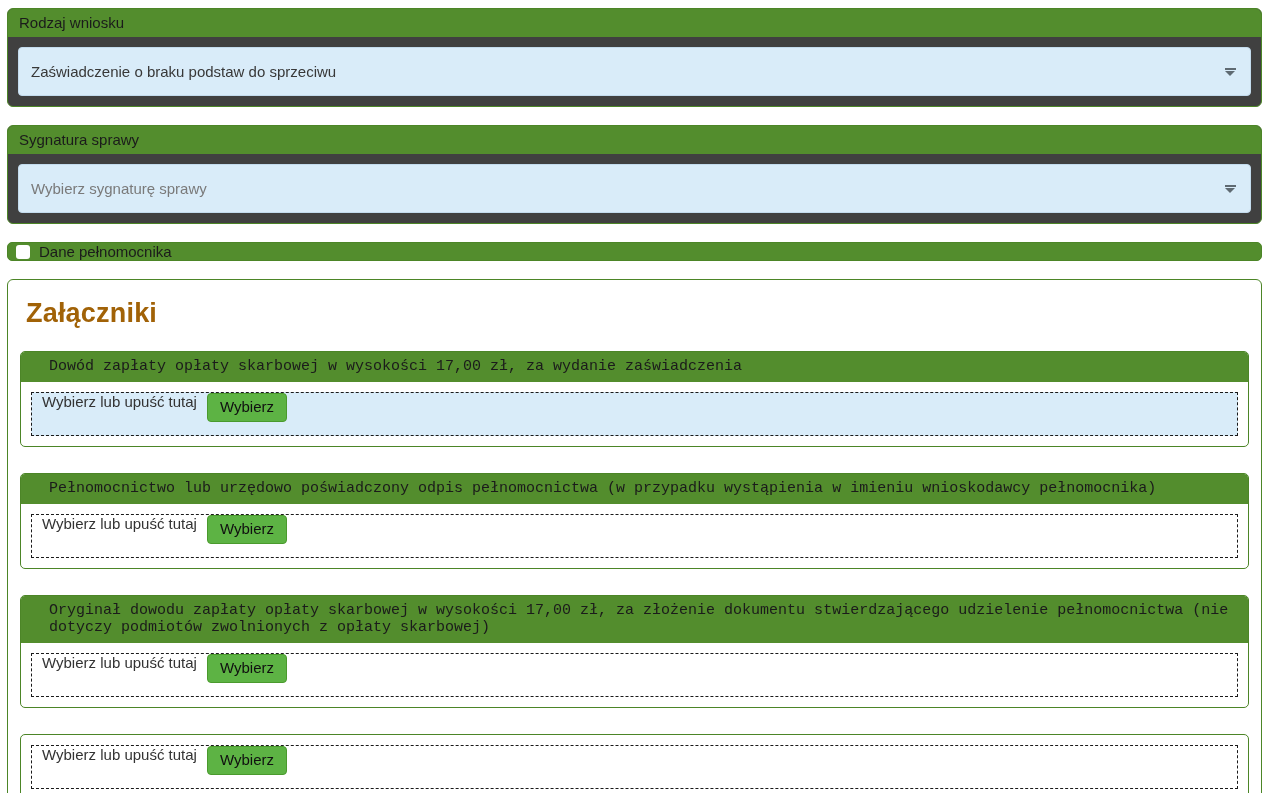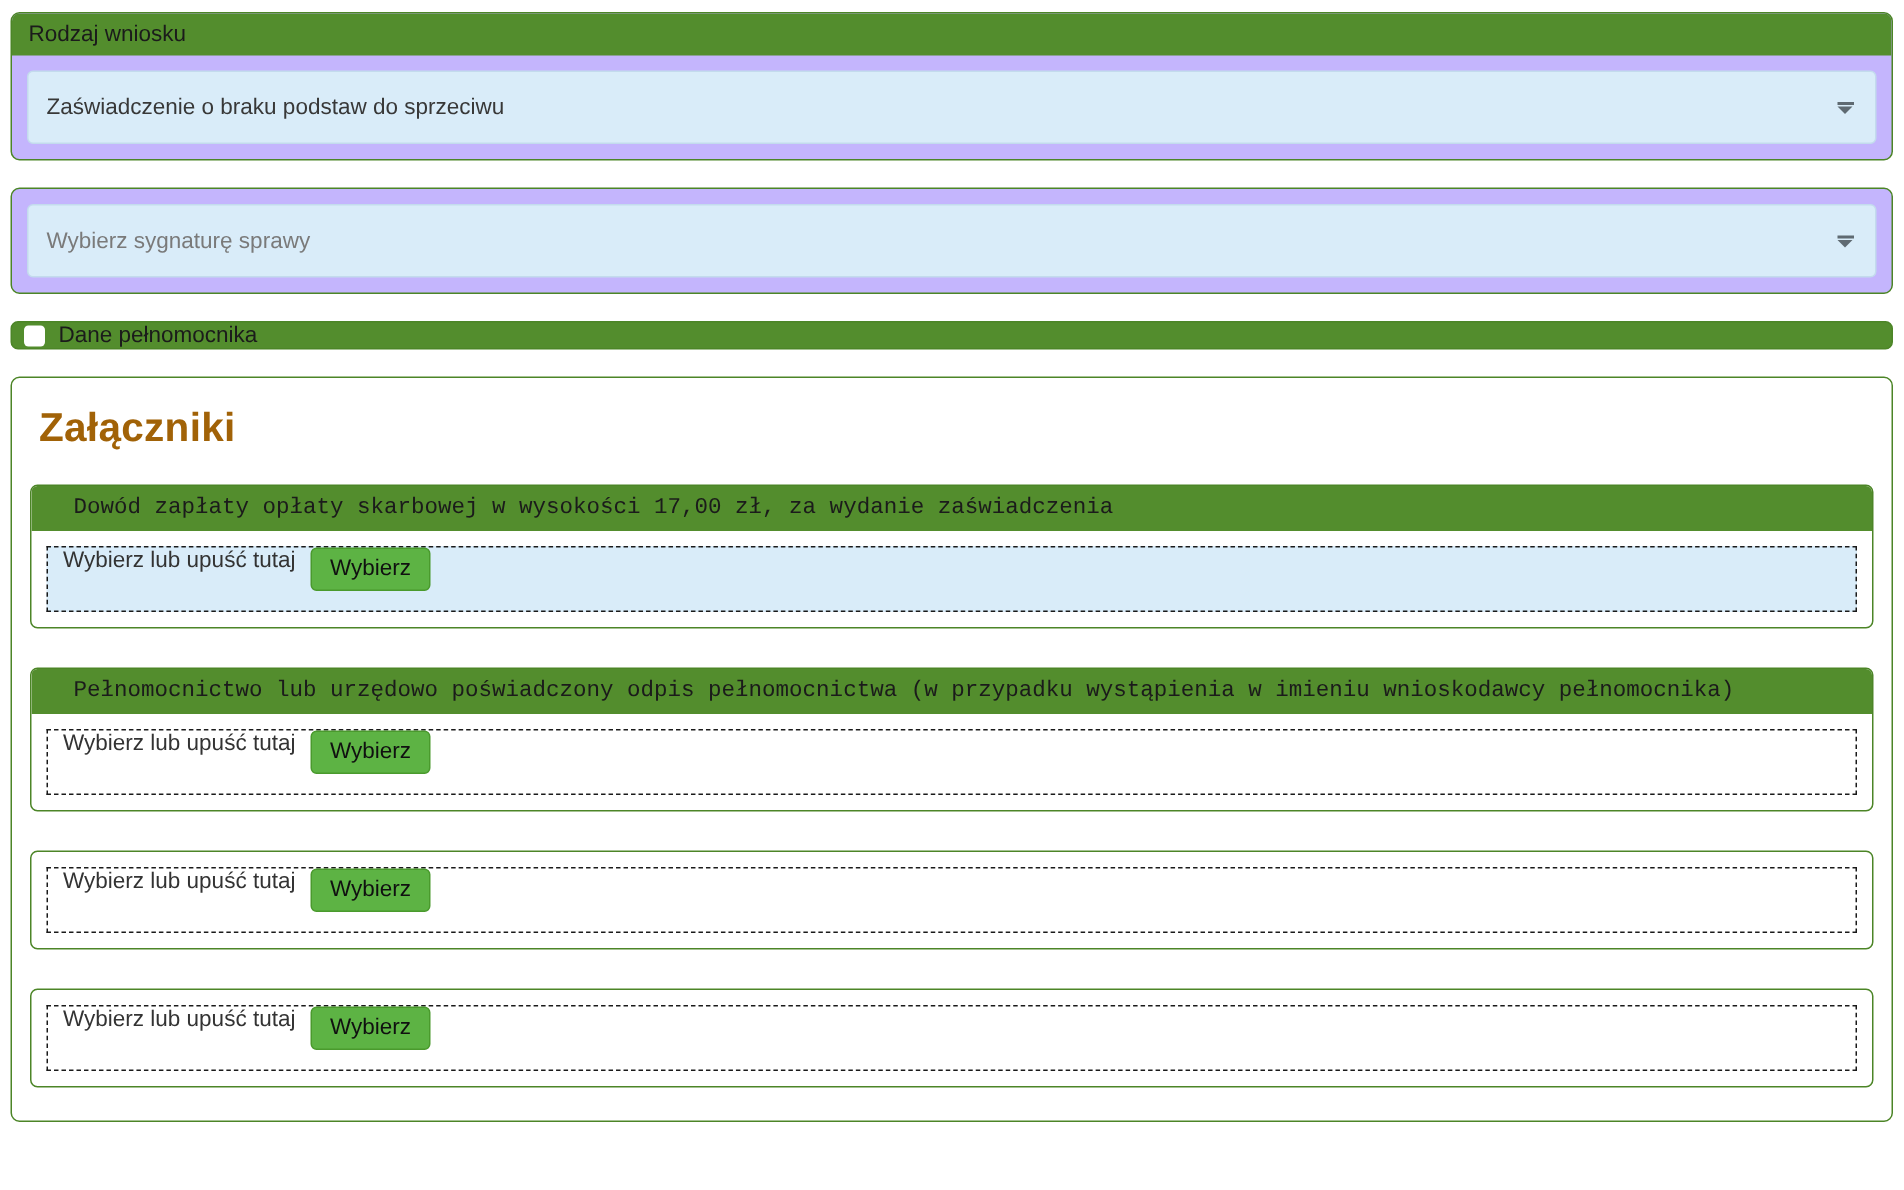--- a/index.html
+++ b/index.html
@@ -19,21 +19,21 @@
     color:var(--text-dark);
     padding:8px 7px;
     width:1269px;
   }
   
   .panel{
     border:1px solid var(--green-border);
     border-radius:6px;
     overflow:hidden;
     margin-bottom:18px;
-    background:#c4b5fd;
+    background:#404040;
   }
   .panel-header{
     background:var(--green);
     color:var(--text-dark);
     font-size:15px;
     padding:5px 11px 6px 11px;
     line-height:17px;
   }
   .panel-body{
     padding:10px;
@@ -143,20 +143,21 @@
   <div class="panel-header">Rodzaj wniosku</div>
   <div class="panel-body">
     <div class="select">
       <span class="value">Zaświadczenie o braku podstaw do sprzeciwu</span>
       <span class="dd-arrow"></span>
     </div>
   </div>
 </section>
 
 <section class="panel">
+  <div class="panel-header">Sygnatura sprawy</div>
   <div class="panel-body">
     <div class="select">
       <span class="value placeholder">Wybierz sygnaturę sprawy</span>
       <span class="dd-arrow"></span>
     </div>
   </div>
 </section>
 
 <div class="check-bar">
   <input type="checkbox" id="attorney-cb" style="">
@@ -180,20 +181,21 @@
     <div class="attachment-header">Pełnomocnictwo lub urzędowo poświadczony odpis pełnomocnictwa (w przypadku wystąpienia w imieniu wnioskodawcy pełnomocnika)</div>
     <div class="attachment-body">
       <div class="dropzone">
         <span class="dz-text">Wybierz lub upuść tutaj</span>
         <button class="btn-choose">Wybierz</button>
       </div>
     </div>
   </div>
 
   <div class="attachment">
+    <div class="attachment-header">Oryginał dowodu zapłaty opłaty skarbowej w wysokości 17,00 zł, za złożenie dokumentu stwierdzającego udzielenie pełnomocnictwa (nie dotyczy podmiotów zwolnionych z opłaty skarbowej)</div>
     <div class="attachment-body">
       <div class="dropzone">
         <span class="dz-text">Wybierz lub upuść tutaj</span>
         <button class="btn-choose">Wybierz</button>
       </div>
     </div>
   </div>
 
   <div class="attachment">
     <div class="attachment-body">

